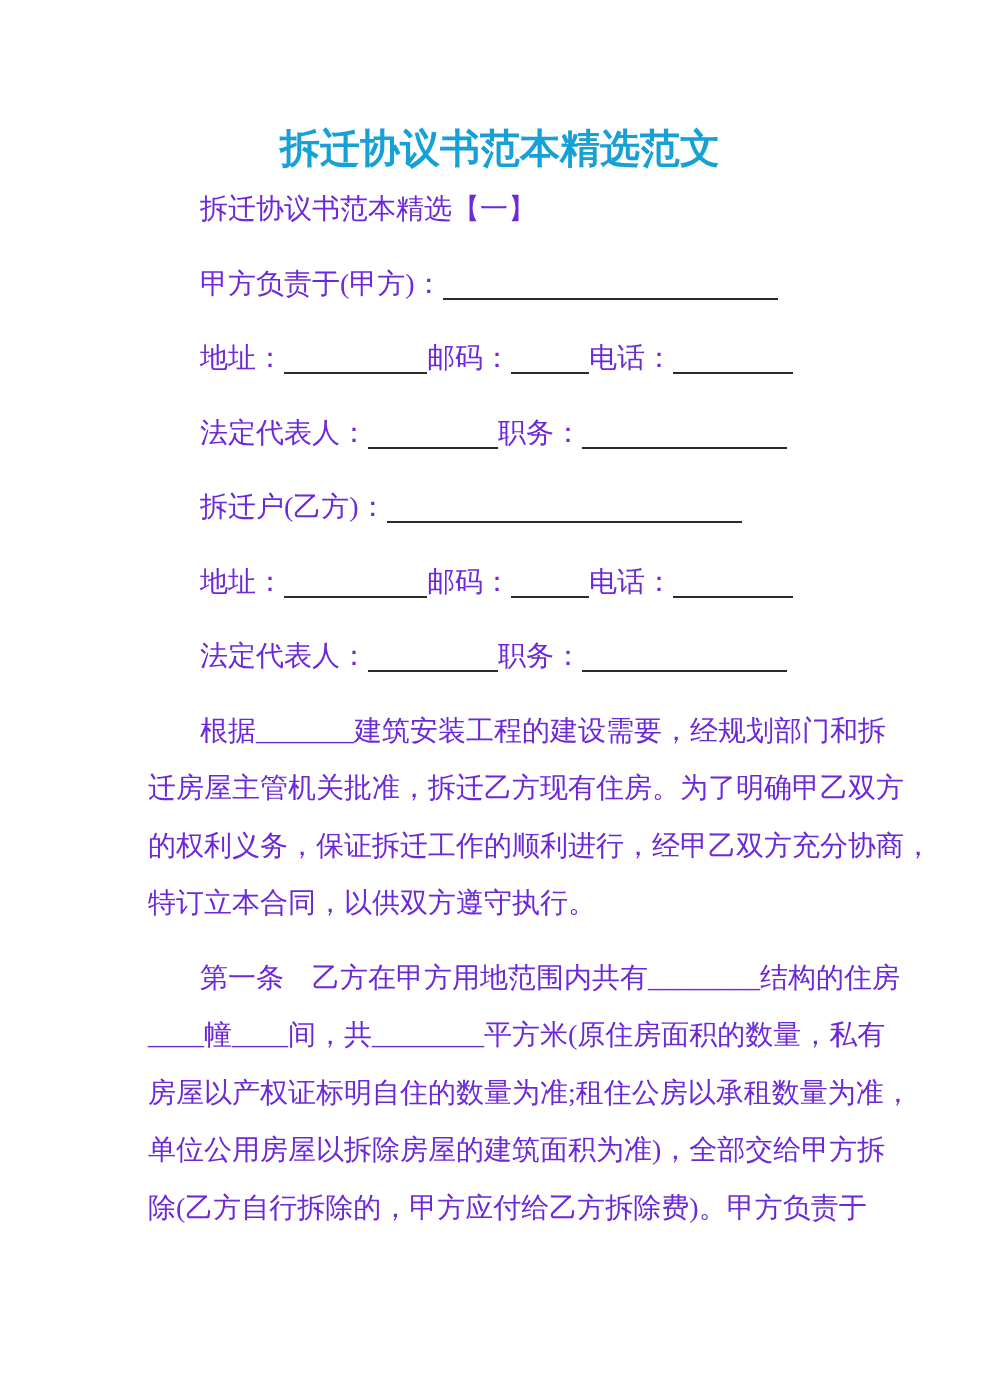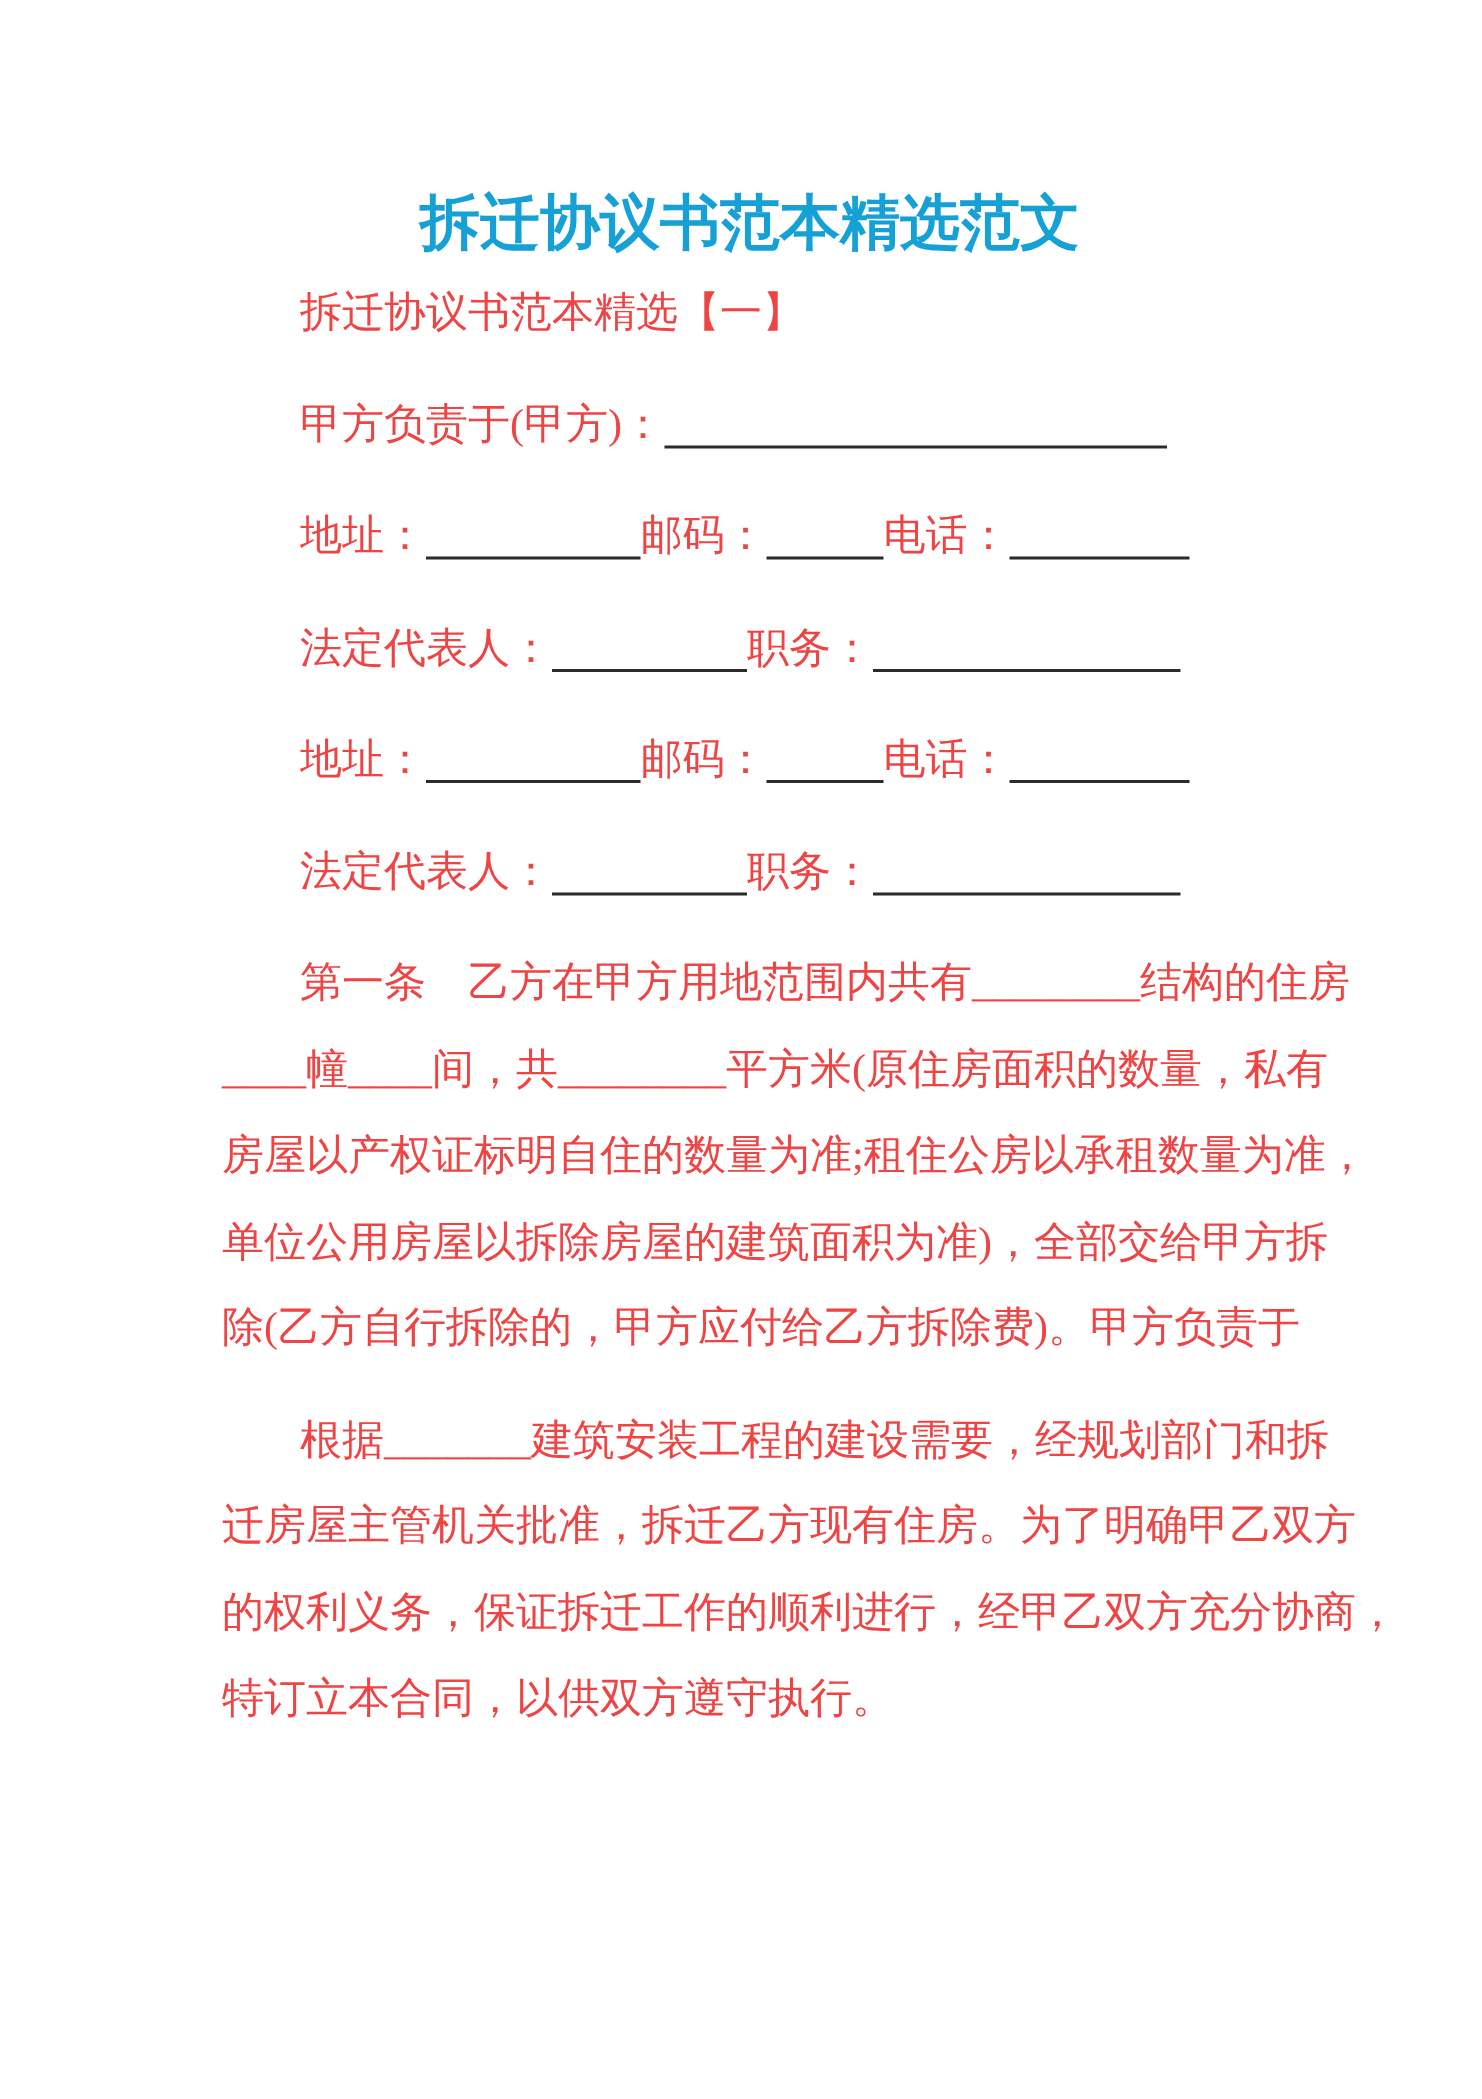--- a/index.html
+++ b/index.html
@@ -23,21 +23,21 @@
   .doc-title {
     margin: 0 0 2px 0;
     font-size: 40px;
     line-height: 58px;
     font-weight: bold;
     text-align: center;
     white-space: nowrap;
   }
   .block {
     margin: 0 0 17px 0;
-    color: #ef4444;
+    color: #6d28d9;
     font-size: 28px;
     line-height: 57.5px;
   }
   .line {
     white-space: nowrap;
     line-height: 57.5px;
     height: 57.5px;
   }
   .indent {
     padding-left: 52px;
@@ -55,33 +55,34 @@
 <div class="page">
 
   <h1 class="doc-title" style="color: rgb(21, 160, 214);">拆迁协议书范本精选范文</h1>
 
   <p class="block line indent">拆迁协议书范本精选【一】</p>
 
   <div>
       <div class="block line indent"><span>甲方负责于(甲方)：</span><span class="blank" style="width: 335px;"></span></div>
       <div class="block line indent"><span>地址：</span><span class="blank" style="width: 143px;"></span><span>邮码：</span><span class="blank" style="width: 78px;"></span><span>电话：</span><span class="blank" style="width: 120px;"></span></div>
       <div class="block line indent"><span>法定代表人：</span><span class="blank" style="width: 130px;"></span><span>职务：</span><span class="blank" style="width: 205px;"></span></div>
+      <div class="block line indent"><span>拆迁户(乙方)：</span><span class="blank" style="width: 355px;"></span></div>
       <div class="block line indent"><span>地址：</span><span class="blank" style="width: 143px;"></span><span>邮码：</span><span class="blank" style="width: 78px;"></span><span>电话：</span><span class="blank" style="width: 120px;"></span></div>
       <div class="block line indent"><span>法定代表人：</span><span class="blank" style="width: 130px;"></span><span>职务：</span><span class="blank" style="width: 205px;"></span></div>
     </div>
 
   <div>
+      <div class="block">
+        <div class="line indent">根据_______建筑安装工程的建设需要，经规划部门和拆</div>
+        <div class="line">迁房屋主管机关批准，拆迁乙方现有住房。为了明确甲乙双方</div>
+        <div class="line">的权利义务，保证拆迁工作的顺利进行，经甲乙双方充分协商，</div>
+        <div class="line">特订立本合同，以供双方遵守执行。</div>
+      </div>
       <div class="block">
         <div class="line indent">第一条　乙方在甲方用地范围内共有________结构的住房</div>
         <div class="line">____幢____间，共________平方米(原住房面积的数量，私有</div>
         <div class="line">房屋以产权证标明自住的数量为准;租住公房以承租数量为准，</div>
         <div class="line">单位公用房屋以拆除房屋的建筑面积为准)，全部交给甲方拆</div>
         <div class="line">除(乙方自行拆除的，甲方应付给乙方拆除费)。甲方负责于</div>
       </div>
-      <div class="block">
-        <div class="line indent">根据_______建筑安装工程的建设需要，经规划部门和拆</div>
-        <div class="line">迁房屋主管机关批准，拆迁乙方现有住房。为了明确甲乙双方</div>
-        <div class="line">的权利义务，保证拆迁工作的顺利进行，经甲乙双方充分协商，</div>
-        <div class="line">特订立本合同，以供双方遵守执行。</div>
-      </div>
     </div>
 
 </div>
 
 </body></html>

